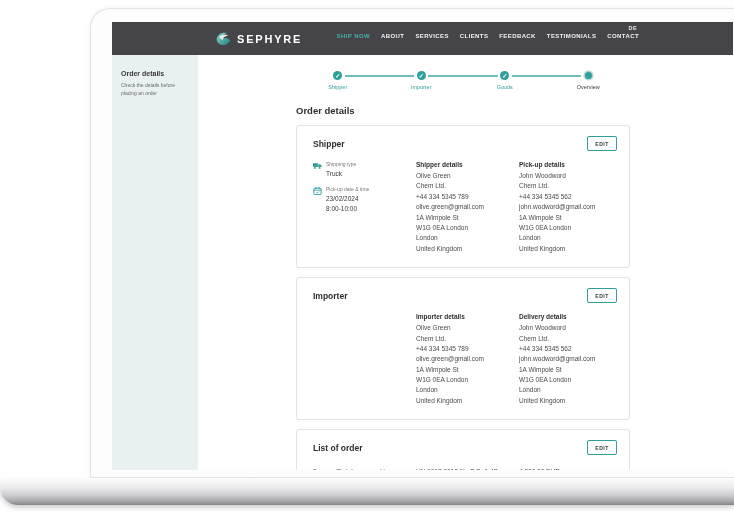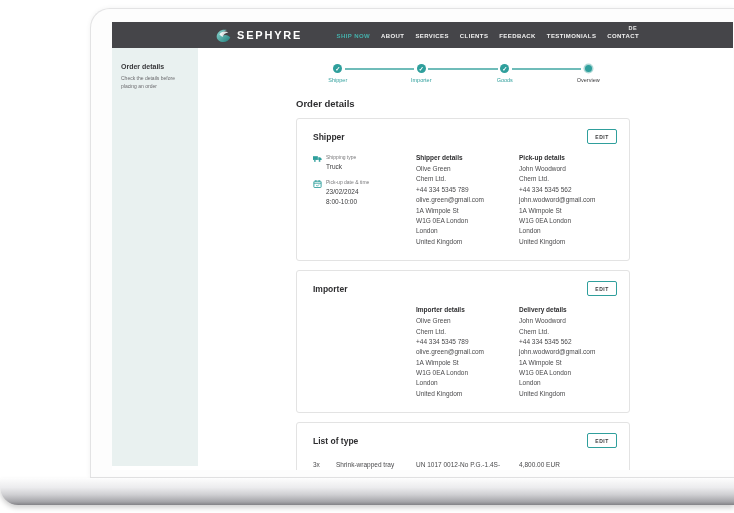--- a/index.html
+++ b/index.html
@@ -13,21 +13,21 @@
            border-radius:20px 0 0 0; box-shadow:0 0 5px rgba(0,0,0,0.06); }
   .base { position:absolute; left:0; top:478px; width:734px; height:27px;
           background:linear-gradient(180deg,#fdfdfd 0%,#ececee 35%,#cfcfd2 62%,#a5a5a9 88%,#828286 100%);
           border-radius:3px 0 0 18px; box-shadow:0 3px 5px rgba(0,0,0,0.18); }
 
   
   .screen { position:absolute; left:22px; top:14px; width:621px; height:448px;
             background:#fff; overflow:hidden; }
 
   
-  .topbar { position:relative; height:26px; background:#454549; display:flex; align-items:center; }
+  .topbar { position:relative; height:33px; background:#454549; display:flex; align-items:center; }
   .logo { display:flex; align-items:center; gap:5px; margin-left:103px; cursor:pointer; }
   .logo svg { width:17px; height:15px; }
   .brand { color:#fff; font-size:11px; font-weight:bold; letter-spacing:1.8px; }
   .navwrap { position:absolute; right:94px; top:3px; display:flex; flex-direction:column; align-items:flex-end; }
   .lang { color:#e8e8e8; font-size:5.5px; font-weight:bold; letter-spacing:0.4px; margin:0 2px 2px 0; cursor:pointer; }
   .nav { display:flex; gap:11px; }
   .nav-item { color:#f2f2f2; font-size:6px; font-weight:bold; letter-spacing:0.4px; cursor:pointer; white-space:nowrap; }
   .nav-item.active { color:#45b0ab; }
 
   
@@ -236,21 +236,21 @@
                 <span class="dline">1A Wimpole St</span>
                 <span class="dline">W1G 0EA London</span>
                 <span class="dline">London</span>
                 <span class="dline">United Kingdom</span>
               </div>
             </div>
           </section>
 
           <section class="card">
             <div class="card-head">
-              <span class="card-title">List of type</span>
+              <span class="card-title">List of order</span>
               <button class="edit-btn">EDIT</button>
             </div>
             <div class="goods-row">
               <div class="cell">3x</div>
               <div class="cell">Shrink-wrapped tray (Limited Quantities)</div>
               <div class="cell">
                 <span class="dline">UN 1017 0012-No P.G.-1.4S-CARTRIDGES FOR WEAPONS, INERT PROJECTILE</span>
 
               </div>
               <div class="cell">

